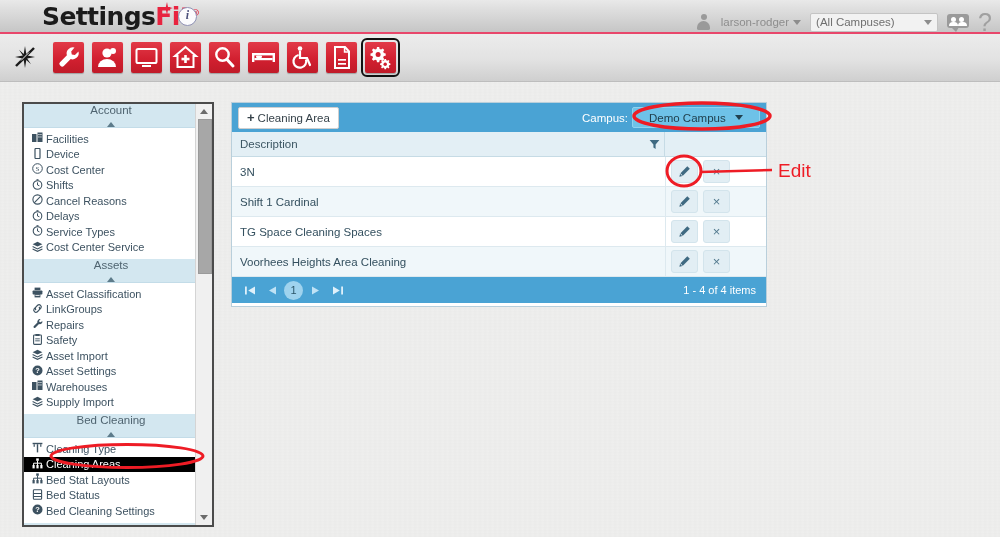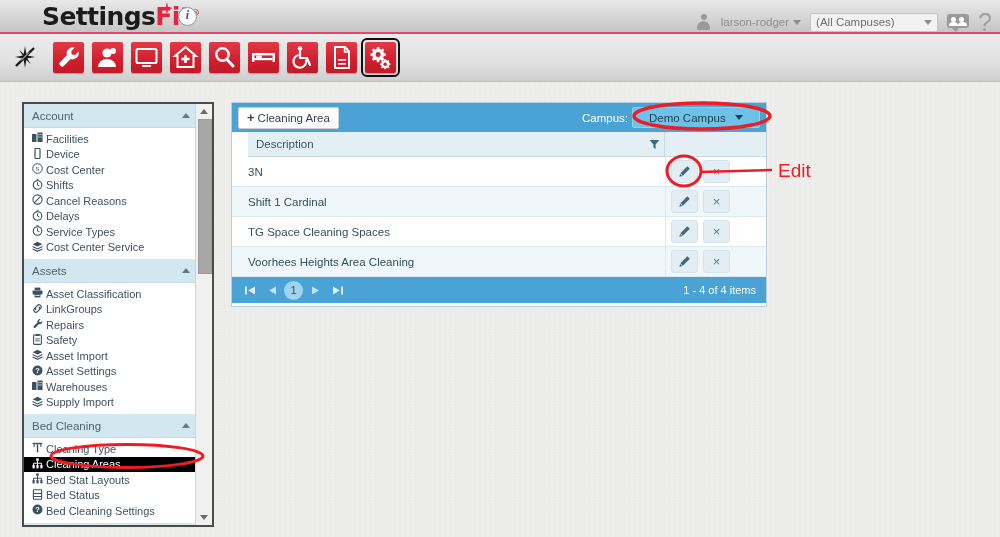--- a/index.html
+++ b/index.html
@@ -84,21 +84,21 @@
 
   
   #sidebar{
     position:absolute;left:22px;top:102px;width:192px;height:425px;
     background:#fff;border:2px solid #4b4b4b;box-sizing:border-box;
     z-index:4;overflow:hidden;
   }
   #sb-inner{position:absolute;left:0;top:0;width:174px;height:100%;overflow:hidden;}
   .sb-group{
     height:24px;background:#d3e7f0;border-bottom:1px solid #c3dce8;
-    display:flex;align-items:center;padding:0 8px;box-sizing:border-box;
+    display:flex;align-items:center;padding:0 8px;box-sizing:border-box;flex-direction:column;
   }
   .sb-group .lbl{flex:1;font-size:11.5px;color:#4f6470;}
   .sb-group .arw{width:0;height:0;border-left:4px solid transparent;border-right:4px solid transparent;border-bottom:5px solid #5d7b8a;}
   .sb-item{
     height:15.5px;display:flex;align-items:center;padding-left:22px;box-sizing:border-box;
     font-size:11px;color:#3d5261;cursor:pointer;position:relative;
   }
   .sb-item .ic{position:absolute;left:8px;top:1px;width:11px;height:12px;font-size:10px;color:#3d5261;line-height:12px;text-align:center;}
   .sb-item.active{background:#000;color:#fff;}
   .sb-item.active .ic{color:#fff;}
@@ -128,30 +128,30 @@
   #campus-wrap{margin-left:auto;display:flex;align-items:center;}
   #campus-label{font-size:11.5px;color:#ffffff;margin-right:4px;}
   #campus-select{
     width:128px;height:21px;background:#6ec2e8;border:1px solid #8fd2f0;border-radius:2px;
     display:flex;align-items:center;padding:0 16px;box-sizing:border-box;cursor:pointer;
   }
   #campus-select .txt{flex:1;font-size:11.5px;color:#21414f;}
   #campus-select .cr{width:0;height:0;border-left:4px solid transparent;border-right:4px solid transparent;border-top:5px solid #21414f;}
   #grid-head{
     height:25px;background:#e3eff5;border-bottom:1px solid #c6dbe5;
-    display:flex;align-items:center;box-sizing:border-box;margin-left:16px;
+    display:flex;align-items:center;box-sizing:border-box;
   }
   #grid-head .col-desc{flex:1;padding-left:8px;font-size:11.5px;color:#3c5663;}
   #grid-head .filter{width:20px;display:flex;align-items:center;justify-content:center;cursor:pointer;}
   #grid-head .actions-sp{width:101px;border-left:1px solid #c6dbe5;height:100%;}
   .grid-row{
     height:30px;display:flex;align-items:center;border-bottom:1px solid #dde9ef;box-sizing:border-box;
   }
   .grid-row.alt{background:#f0f7fa;}
-  .grid-row .desc{flex:1;padding-left:16px;font-size:11.5px;color:#34505f;}
+  .grid-row .desc{flex:1;padding-left:8px;font-size:11.5px;color:#34505f;}
   .grid-row .acts{width:101px;display:flex;align-items:center;gap:5px;padding-left:5px;box-sizing:border-box;border-left:1px solid #dde9ef;height:100%;}
   .act-btn{
     width:25px;height:21px;background:#e2eef4;border:1px solid #d3e4ec;border-radius:3px;
     display:flex;align-items:center;justify-content:center;cursor:pointer;
   }
   .act-btn .xg{font-size:13px;color:#52798e;line-height:1;}
   #pager{
     height:26px;background:#4aa3d4;display:flex;align-items:center;padding:0 7px;box-sizing:border-box;
   }
   #pager .pbtn{width:22px;height:18px;display:flex;align-items:center;justify-content:center;cursor:pointer;color:#e6f4fc;font-size:9px;}

